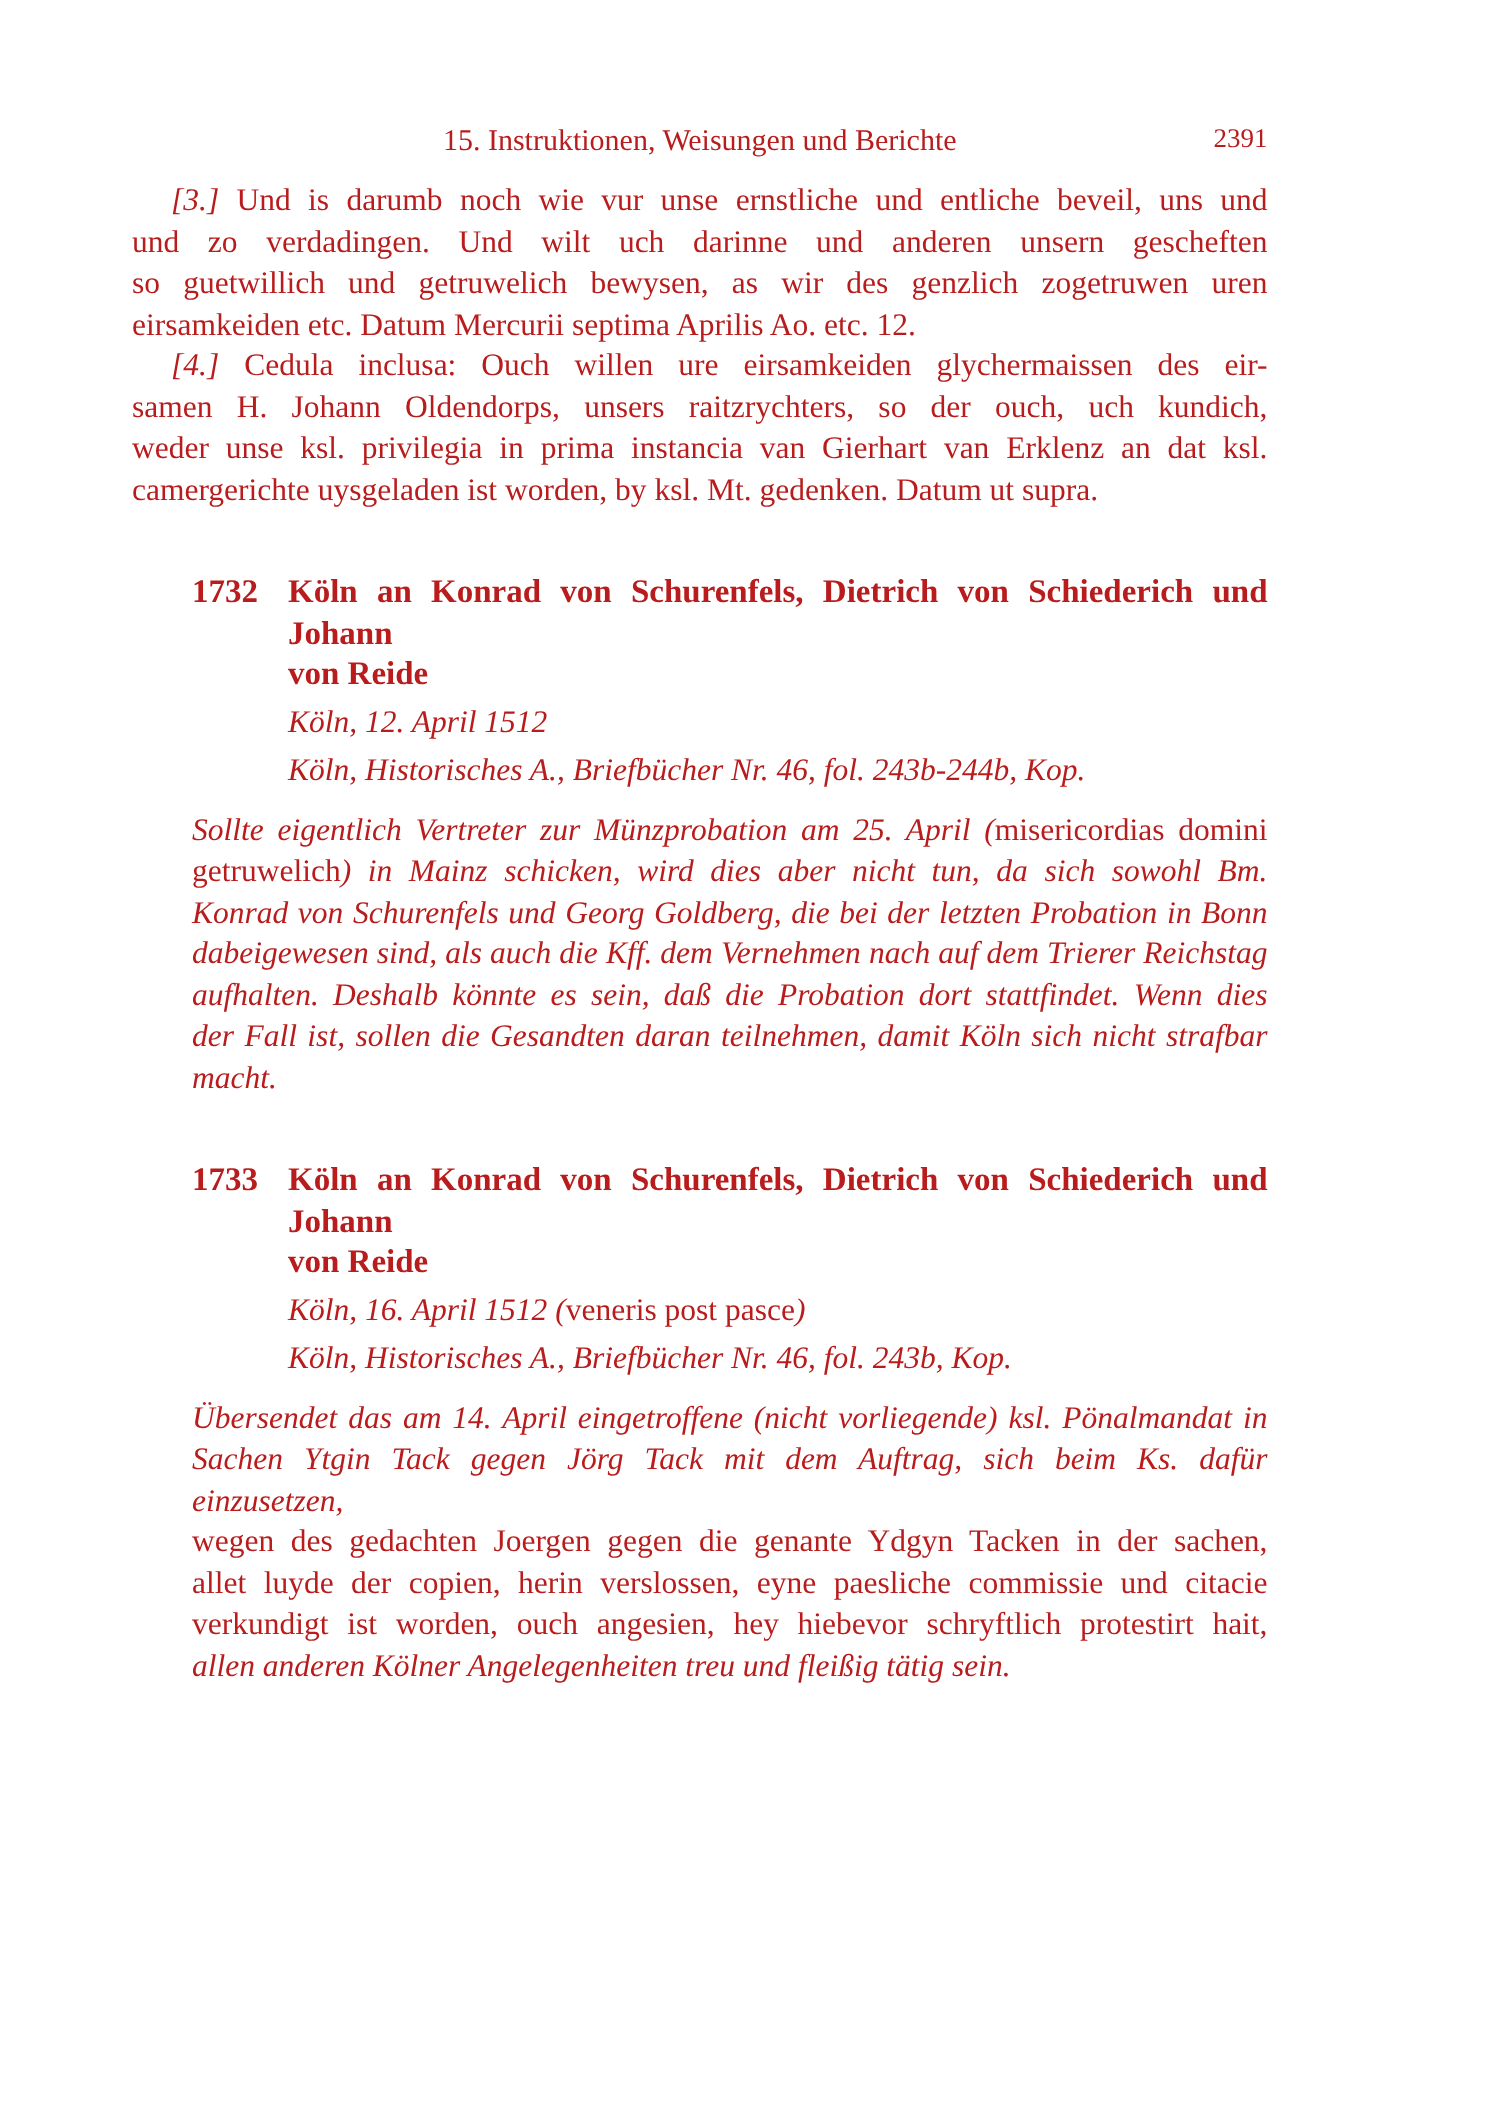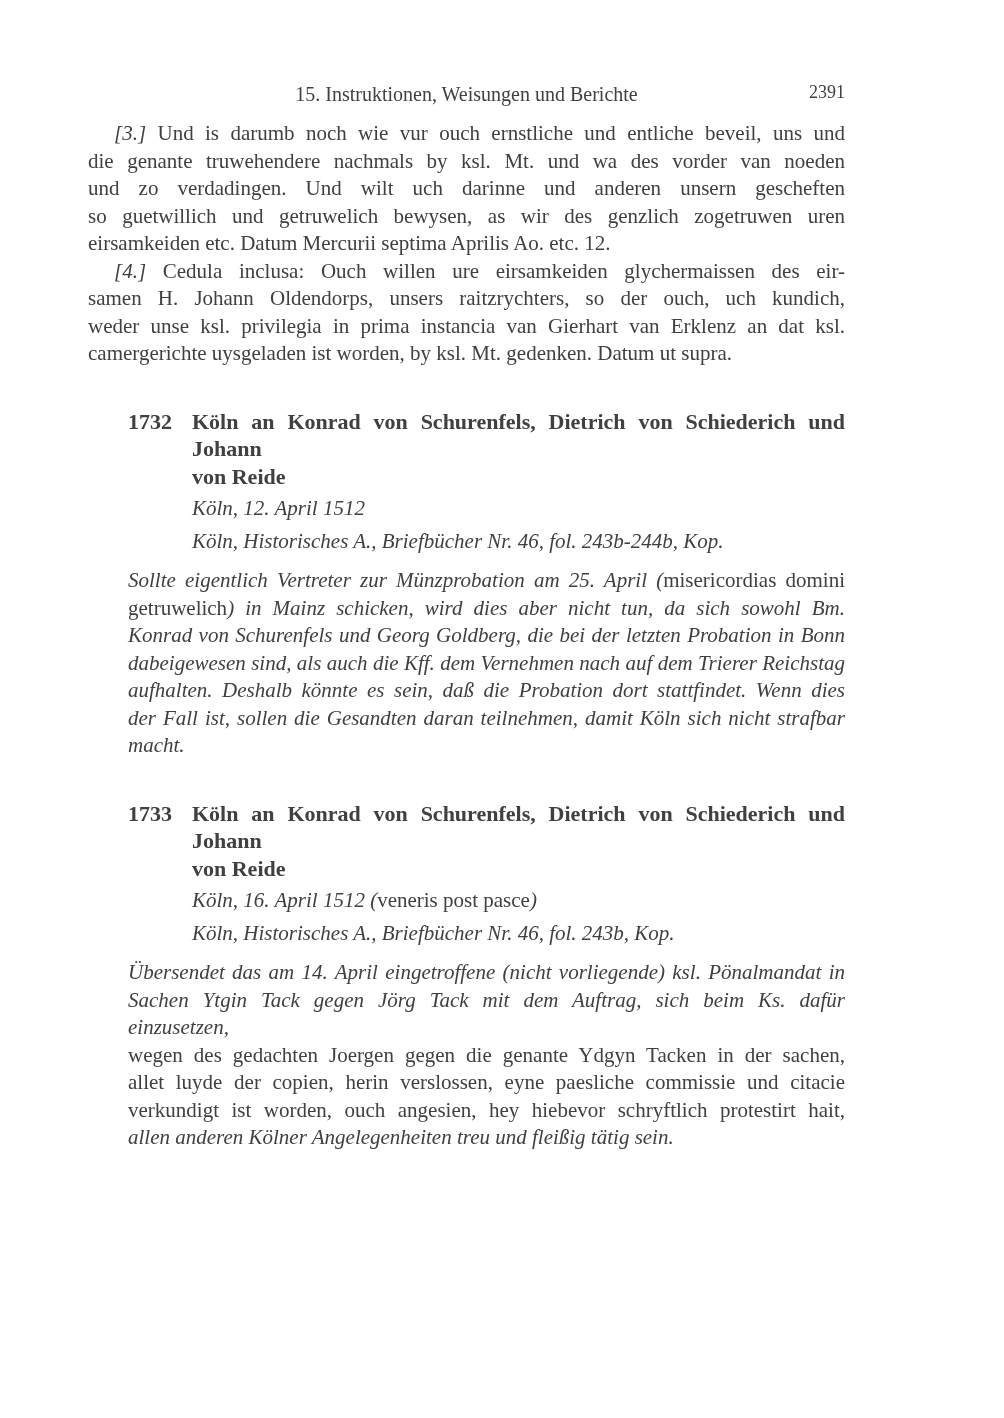--- a/index.html
+++ b/index.html
@@ -1,21 +1,21 @@
 <!DOCTYPE html>
 <html><head>
 <meta charset="utf-8">
 <style>
   html, body { margin: 0; padding: 0; background: #ffffff; }
   .page {
     position: relative;
     width: 1004px;
     height: 1418px;
     background: #ffffff;
-    color: #404040;
+    color: #b91c1c;
     font-family: "Liberation Serif", "DejaVu Serif", serif;
     overflow: hidden;
   }
   .content {
     position: absolute;
     left: 88px;
     top: 82px;
     width: 757px;
   }
   
@@ -69,22 +69,21 @@
 
 <div class="page">
   <div class="content">
 
     <header class="running-head">
       <div class="rh-title">15. Instruktionen, Weisungen und Berichte</div>
       <div class="rh-number">2391</div>
     </header>
 
     <section class="para para-first">
-        <div class="line"><span class="it">[3.]</span><span> Und is darumb noch wie vur ouch ernstliche und entliche beveil, uns und</span></div>
-        <div class="line"><span>die genante truwehendere nachmals by ksl. Mt. und wa des vorder van noeden</span></div>
+        <div class="line"><span class="it">[3.]</span><span> Und is darumb noch wie vur unse ernstliche und entliche beveil, uns und</span></div>
         <div class="line"><span>und zo verdadingen. Und wilt uch darinne und anderen unsern gescheften</span></div>
         <div class="line"><span>so guetwillich und getruwelich bewysen, as wir des genzlich zogetruwen uren</span></div>
         <div class="line last"><span>eirsamkeiden etc. Datum Mercurii septima Aprilis Ao. etc. 12.</span></div>
       </section>
 
     <section class="para">
         <div class="line"><span class="it">[4.]</span><span> Cedula inclusa: Ouch willen ure eirsamkeiden glychermaissen des eir-</span></div>
         <div class="line"><span>samen H. Johann Oldendorps, unsers raitzrychters, so der ouch, uch kundich,</span></div>
         <div class="line"><span>weder unse ksl. privilegia in prima instancia van Gierhart van Erklenz an dat ksl.</span></div>
         <div class="line last"><span>camergerichte uysgeladen ist worden, by ksl. Mt. gedenken. Datum ut supra.</span></div>

